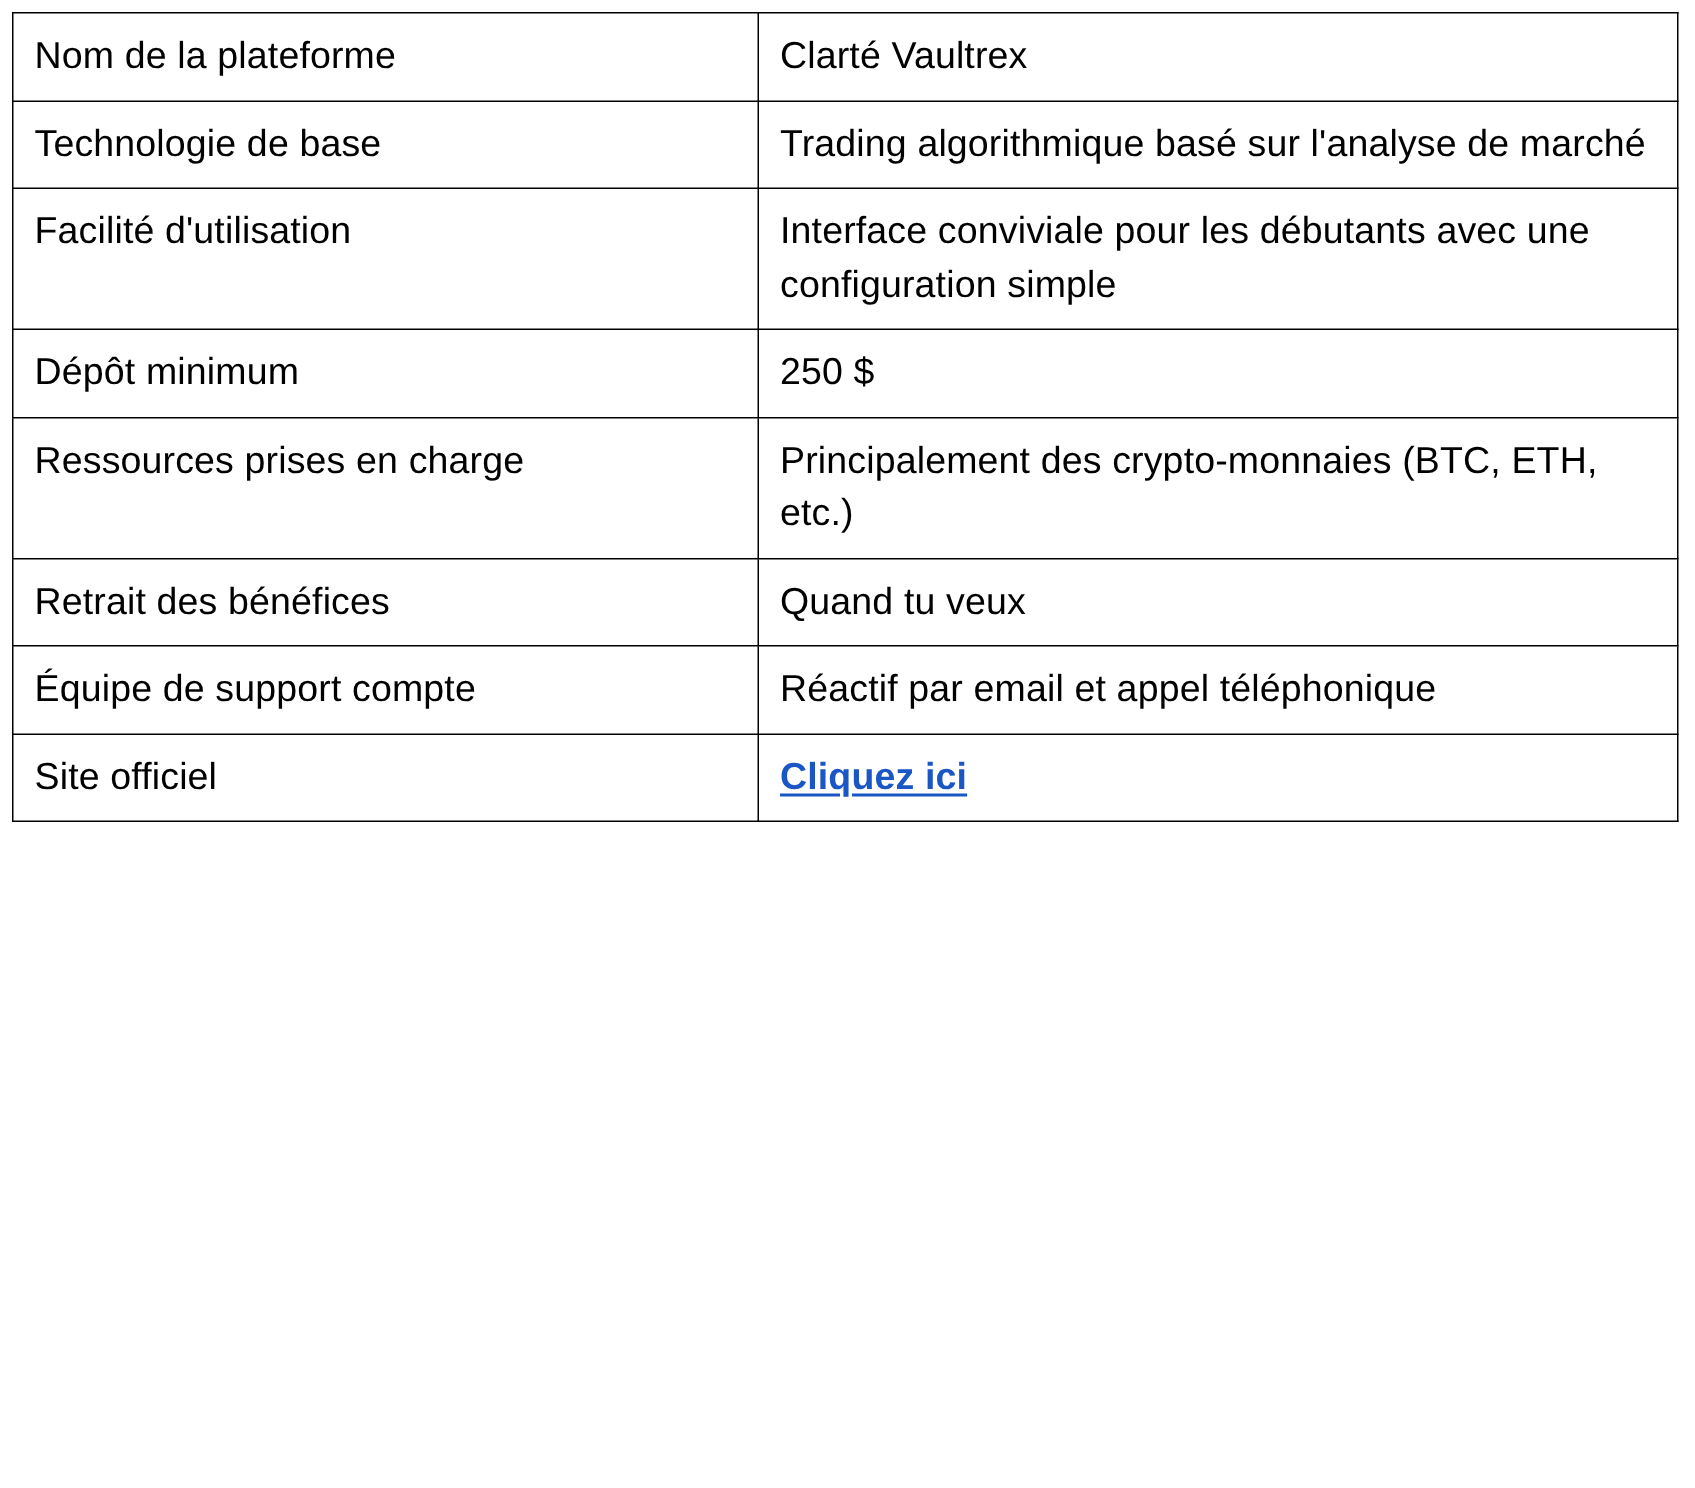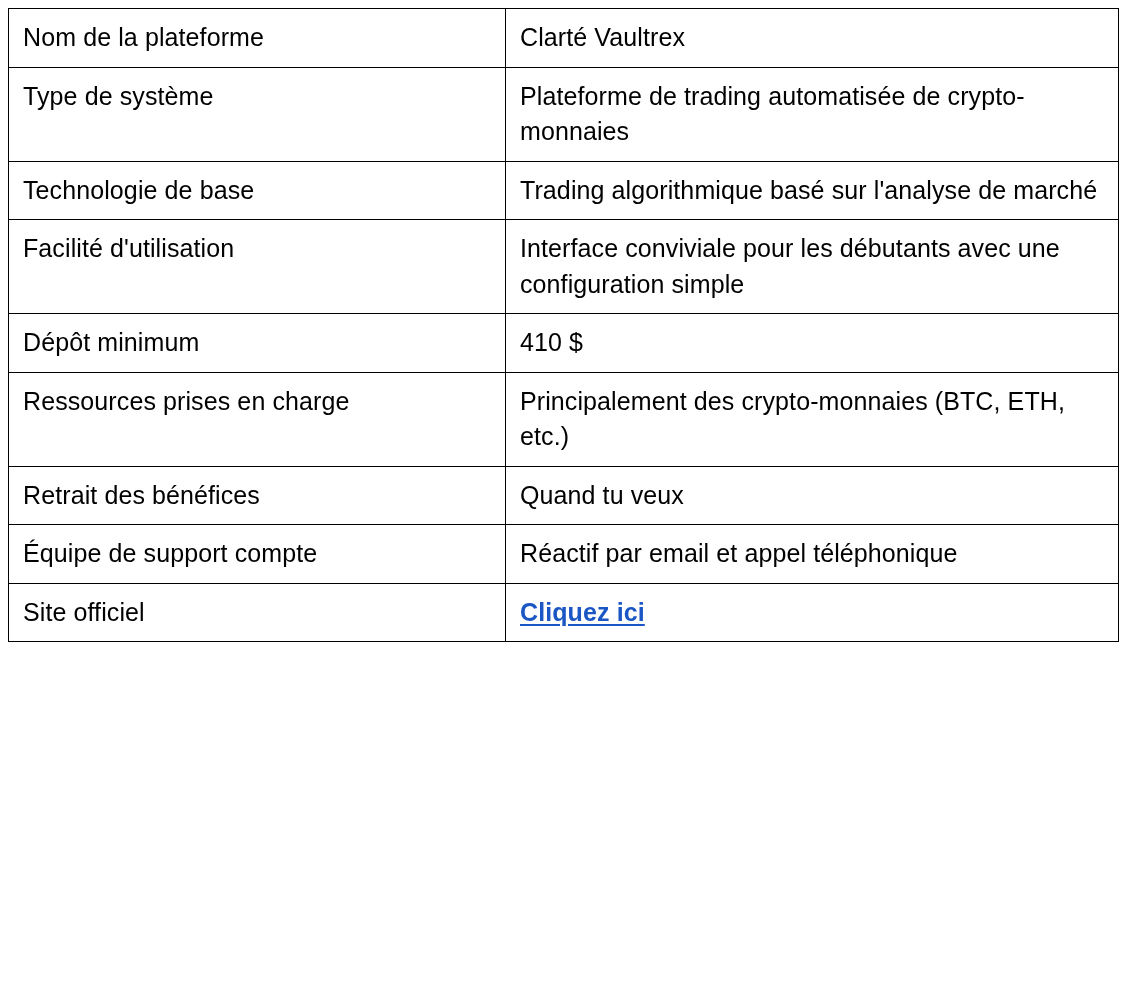--- a/index.html
+++ b/index.html
@@ -55,34 +55,30 @@
     <colgroup>
       <col class="col-label">
       <col class="col-value">
     </colgroup>
     <tbody>
       <tr>
         <td class="label-cell">Nom de la plateforme</td>
         <td class="value-cell">Clarté Vaultrex</td>
       </tr>
       <tr>
-        <td class="label-cell">Type de système</td>
-        <td class="value-cell">Plateforme de trading automatisée de crypto-monnaies</td>
-      </tr>
-      <tr>
         <td class="label-cell">Technologie de base</td>
         <td class="value-cell">Trading algorithmique basé sur l'analyse de marché</td>
       </tr>
       <tr>
         <td class="label-cell">Facilité d'utilisation</td>
         <td class="value-cell">Interface conviviale pour les débutants avec une configuration simple</td>
       </tr>
       <tr>
         <td class="label-cell">Dépôt minimum</td>
-        <td class="value-cell">410 $</td>
+        <td class="value-cell">250 $</td>
       </tr>
       <tr>
         <td class="label-cell">Ressources prises en charge</td>
         <td class="value-cell">Principalement des crypto-monnaies (BTC, ETH, etc.)</td>
       </tr>
       <tr>
         <td class="label-cell">Retrait des bénéfices</td>
         <td class="value-cell">Quand tu veux</td>
       </tr>
       <tr>

